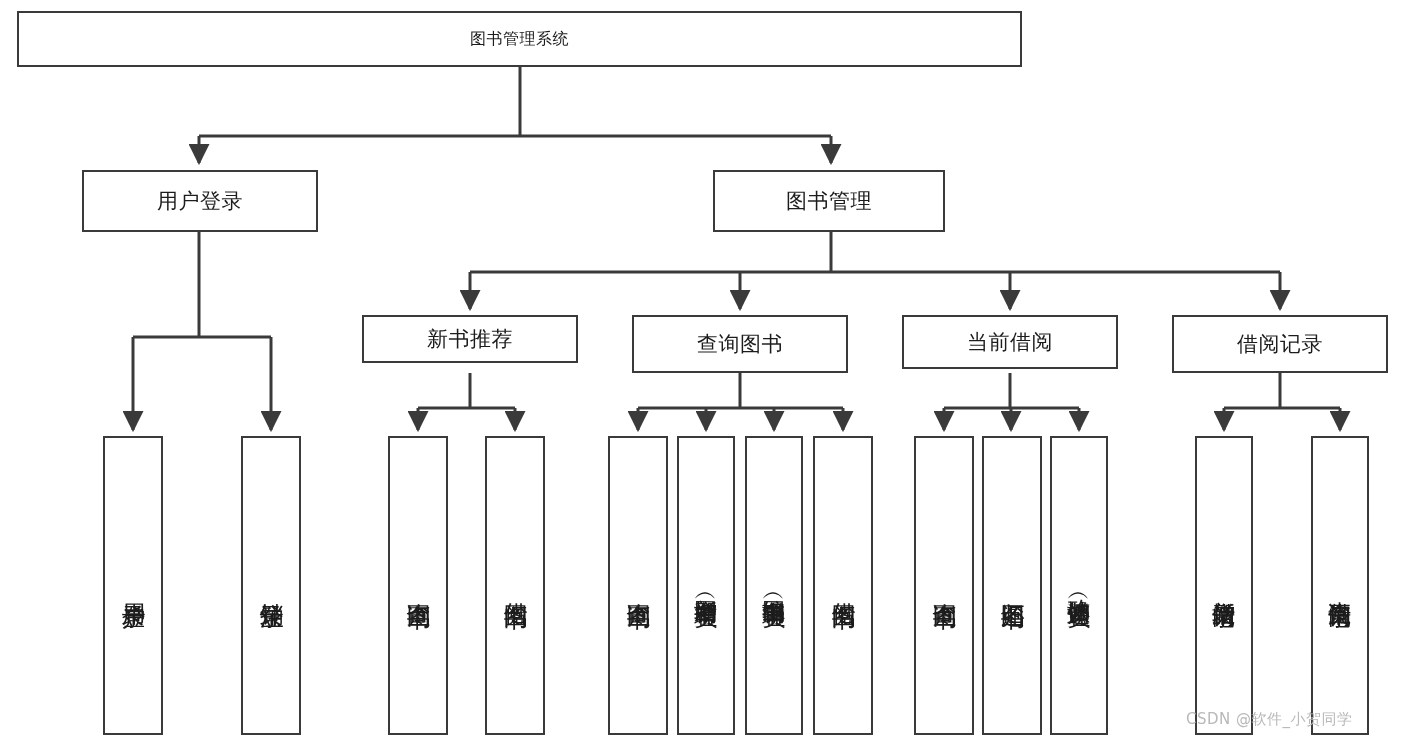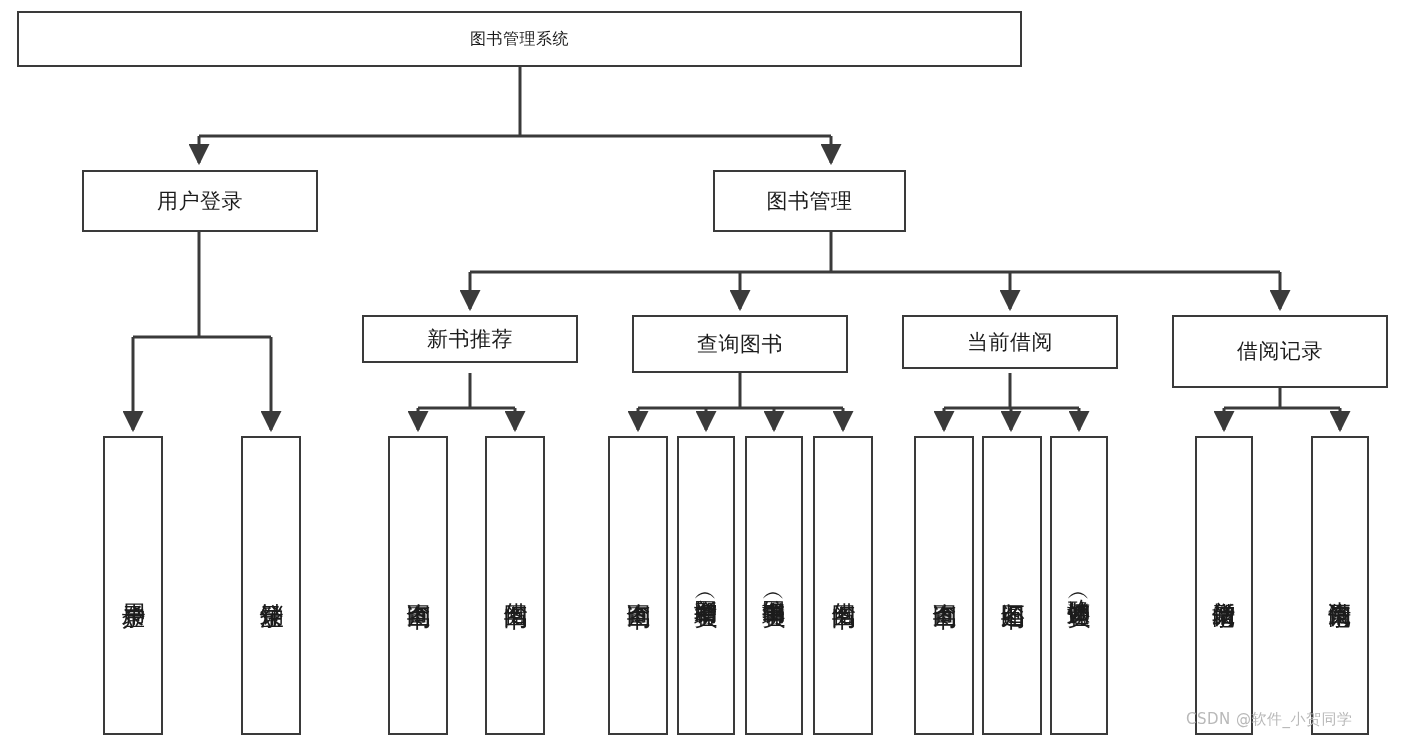--- a/index.html
+++ b/index.html
@@ -133,34 +133,34 @@
     </g>
   </svg>
 
   <div class="node horiz root" style="left:17px; top:11px; width:1005px; height:56px;">
     <span class="label">图书管理系统</span>
   </div>
 
   <div class="node horiz" style="left:82px; top:170px; width:236px; height:62px;">
     <span class="label">用户登录</span>
   </div>
-  <div class="node horiz" style="left:713px; top:170px; width:193px; height:62px;">
+  <div class="node horiz" style="left:713px; top:170px; width:232px; height:62px;">
     <span class="label">图书管理</span>
   </div>
 
   <div class="node horiz" style="left:362px; top:315px; width:216px; height:48px;">
     <span class="label">新书推荐</span>
   </div>
   <div class="node horiz" style="left:632px; top:315px; width:216px; height:58px;">
     <span class="label">查询图书</span>
   </div>
   <div class="node horiz" style="left:902px; top:315px; width:216px; height:54px;">
     <span class="label">当前借阅</span>
   </div>
-  <div class="node horiz" style="left:1172px; top:315px; width:216px; height:73px;">
+  <div class="node horiz" style="left:1172px; top:315px; width:216px; height:58px;">
     <span class="label">借阅记录</span>
   </div>
 
   <div class="node vert" style="left:103px; top:436px; width:60px; height:299px;">
     <span class="label">用户登录</span>
   </div>
   <div class="node vert" style="left:241px; top:436px; width:60px; height:299px;">
     <span class="label">注销登录</span>
   </div>
 

